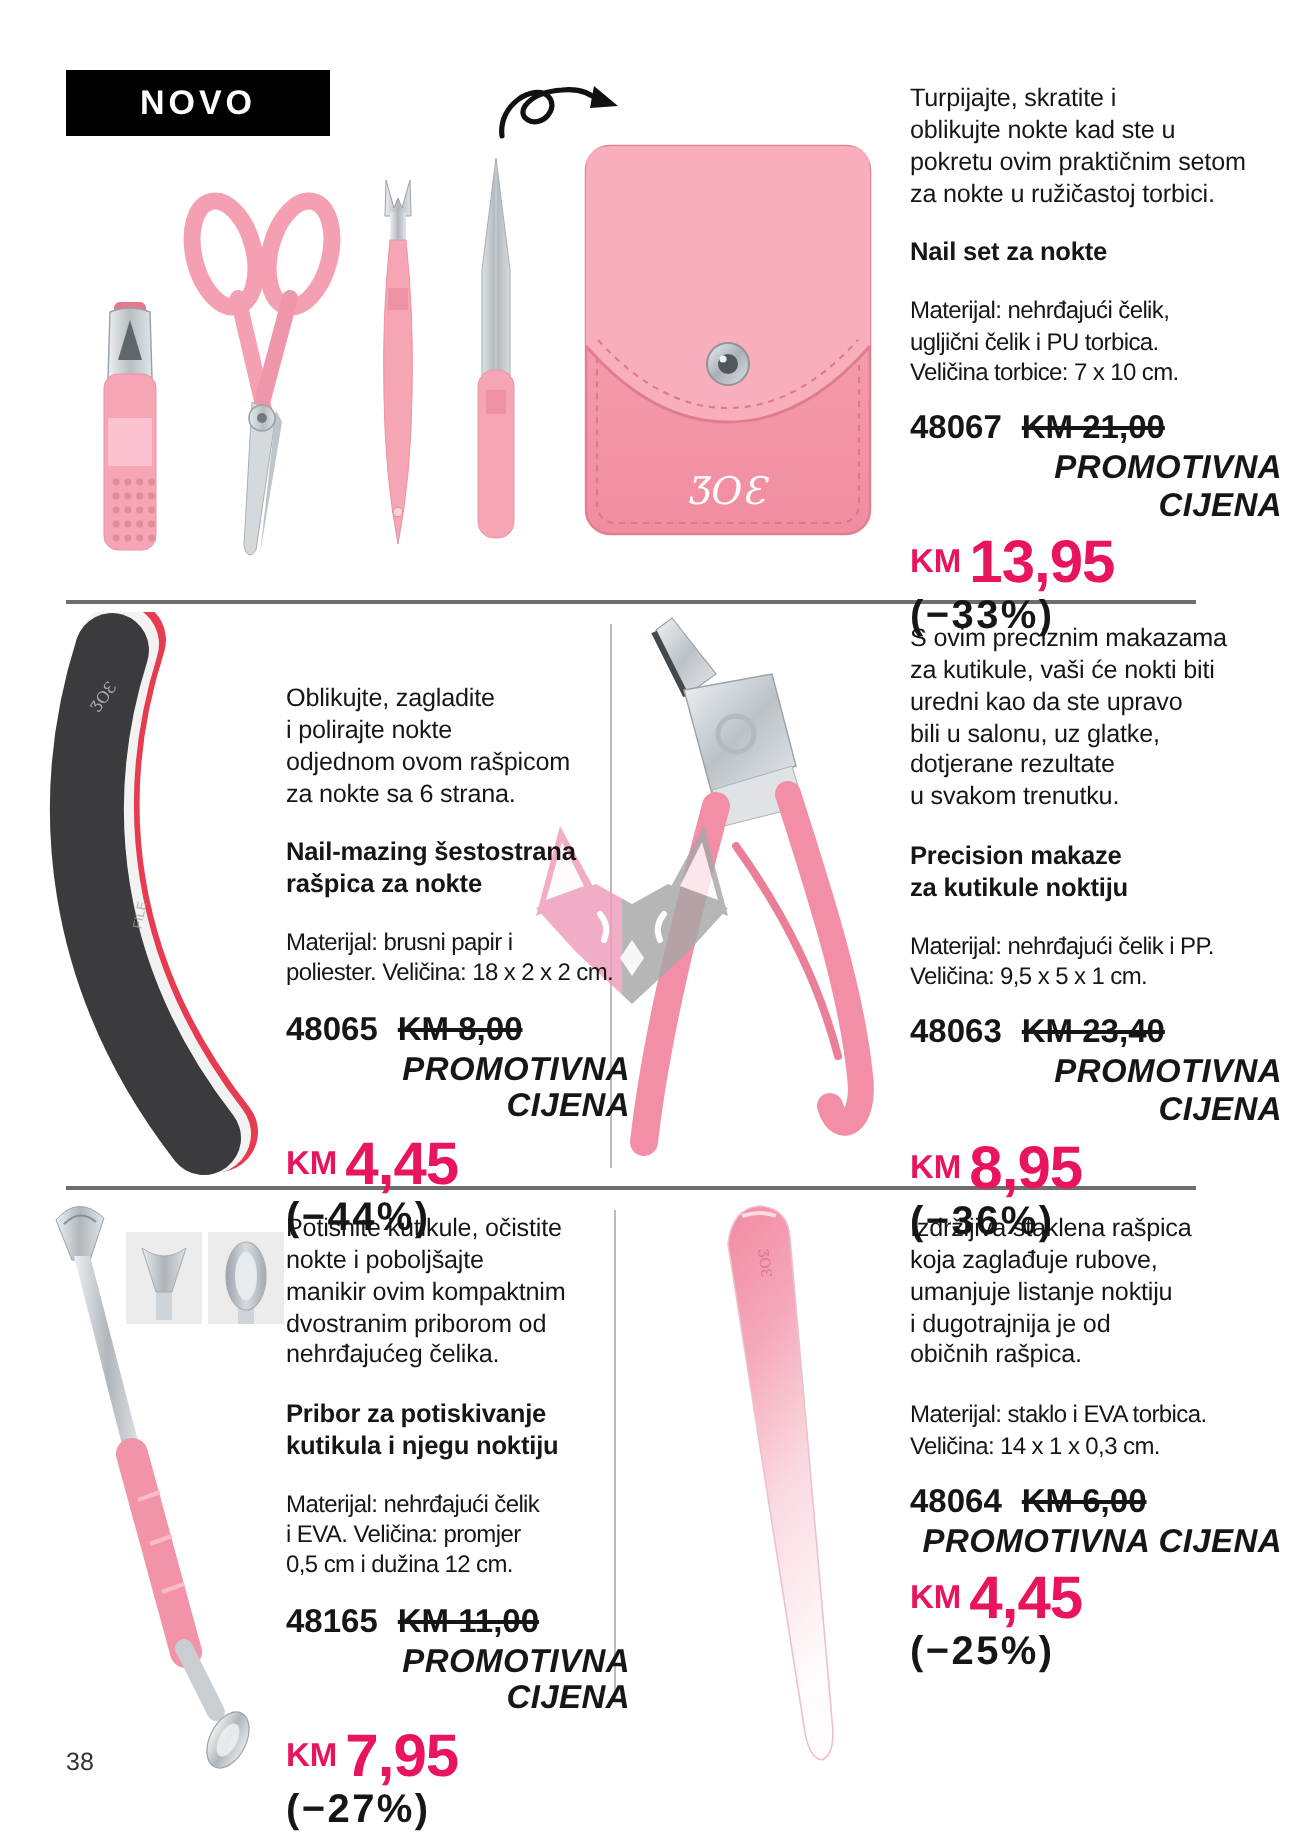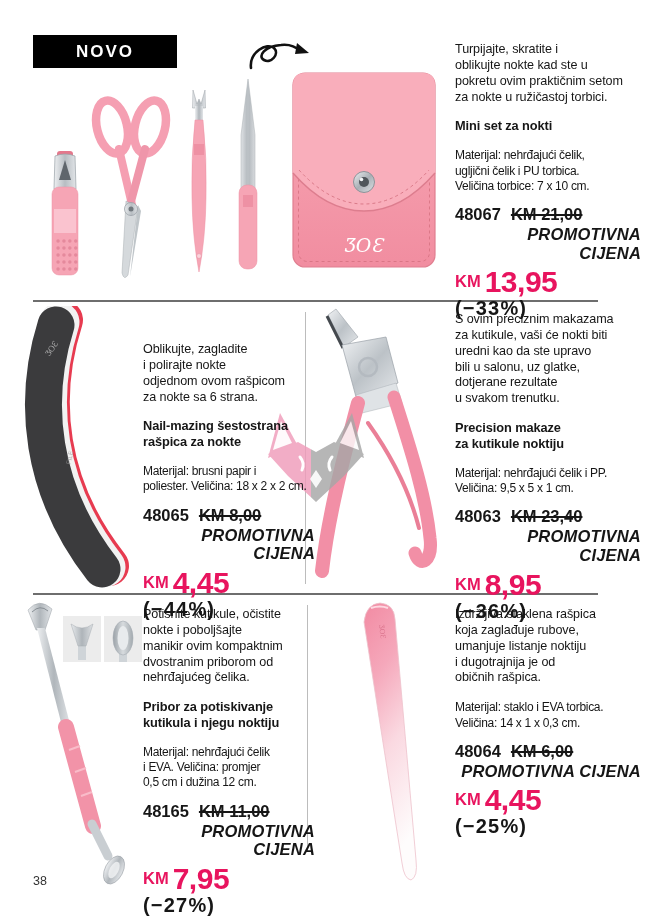--- a/index.html
+++ b/index.html
@@ -1,20 +1,20 @@
 <!DOCTYPE html>
 <html><head>
 <meta charset="utf-8">
 <style>
   * { box-sizing: border-box; margin: 0; padding: 0; }
   html,body { background:#ffffff; }
   .page { position:relative; width:650px; height:919px; background:#fff; overflow:hidden;
           font-family:"Liberation Sans", sans-serif; color:#161616; }
   .abs { position:absolute; }
-  .novo { position:absolute; left:33px; top:35px; width:144px; height:33px; background:#000;
+  .novo { position:absolute; left:33px; top:35px; width:132px; height:33px; background:#000;
           color:#fff; font-weight:bold; font-size:17px; letter-spacing:2px;
           display:flex; align-items:center; justify-content:center; }
   .hdiv { position:absolute; height:1.5px; background:#6e6e6e; }
   .vdiv { position:absolute; width:1px; background:#bcbcbc; }
   .col  { position:absolute; }
   .intro { font-size:12.6px; line-height:1.26; letter-spacing:-.1px; white-space:pre-line; }
   .b { font-weight:normal; }
   .pname { font-size:12.8px; font-weight:bold; line-height:1.24; margin-top:13px;
            white-space:pre-line; letter-spacing:-.1px; }
   .name-gap { margin-top:24px; }
@@ -253,21 +253,21 @@
     <path d="M36 24 Q38 6 52 5 Q66 6 67 21 L88 262 Q90 279 83 282 Q76 281 74 265 Z" fill="url(#glassG)" stroke="#edc1cb" stroke-width=".8"></path>
     <path d="M43 10 Q52 7 60 10" fill="none" stroke="#fdd9e2" stroke-width="2"></path>
     <text x="52" y="34" font-size="7" fill="#d66d87" opacity=".85" text-anchor="middle" font-family="'DejaVu Serif',serif" transform="rotate(82 52 34)">ƷOƐ</text>
   </svg>
 
   <div class="col" style="left:455px;top:42px;width:186px;">
     <div class="intro"><span class="b">Turpijajte, skratite i
 oblikujte nokte kad ste u
 pokretu</span><span> ovim praktičnim setom
 za nokte u ružičastoj torbici.</span></div>
-    <div class="pname">Mini set za nokti</div>
+    <div class="pname">Nail set za nokte</div>
     <div class="pdetails">Materijal: nehrđajući čelik,
 ugljični čelik i PU torbica.
 Veličina torbice: 7 x 10 cm.</div>
     <div class="codeline"><span>48067</span><span class="oldprice">KM 21,00</span></div>
     <div class="promo">PROMOTIVNA
 CIJENA</div>
     <div class="priceline"><span class="km">KM</span><span class="pricenum">13,95</span></div>
     <div class="discount">(−33%)</div>
   </div>
 

